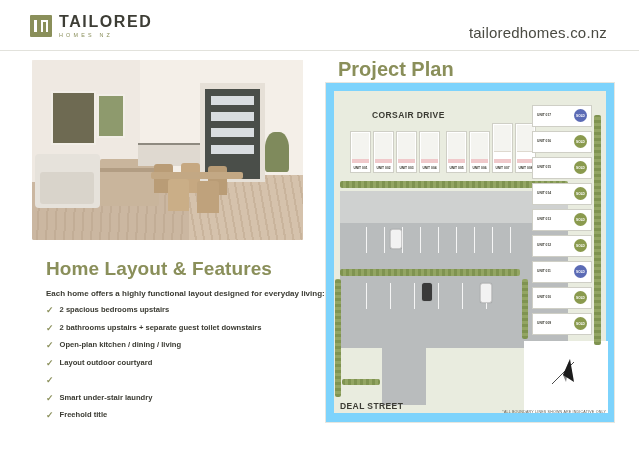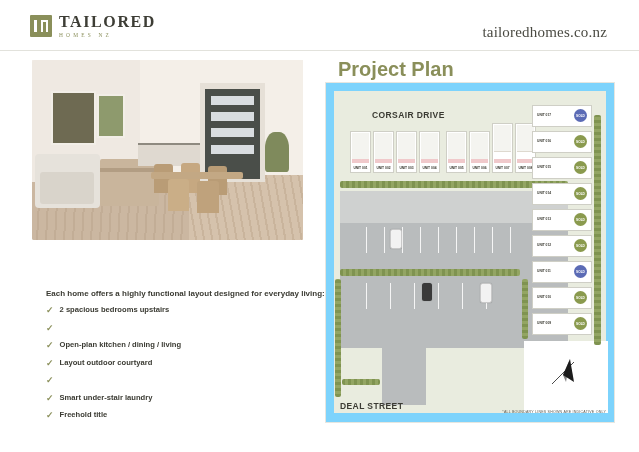--- a/index.html
+++ b/index.html
@@ -19,21 +19,20 @@
     height: 452px;
     background: #ffffff;
     box-sizing: border-box;
   }
   
   .header {
     position: absolute;
     left: 0; top: 0;
     width: 639px; height: 52px;
     background: #ffffff;
-    font-family: Liberation Serif, serif;
   }
   .logo-wrap {
     position: absolute;
     left: 30px; top: 14px;
     display: flex;
     align-items: center;
     gap: 7px;
   }
   .logo-mark {
     width: 22px; height: 22px;
@@ -377,29 +376,31 @@
     <div class="ph-dl4"></div>
     <div class="ph-chair1"></div>
     <div class="ph-chair2"></div>
     <div class="ph-chair3"></div>
     <div class="ph-table"></div>
     <div class="ph-chair4"></div>
     <div class="ph-chair5"></div>
     <div class="ph-plant"></div>
   </div>
 
+  <div class="layout-title">Home Layout &amp; Features</div>
   <div class="layout-sub">Each home offers a highly functional layout designed for everyday living:</div>
 
   <ul class="feature-list">
     <li class="feature-item">
       <span class="tick">✓</span>
       <span class="feature-text">2 spacious bedrooms upstairs</span>
     </li>
     <li class="feature-item">
       <span class="tick">✓</span>
+      <span class="feature-text">2 bathrooms upstairs + separate guest toilet downstairs</span>
     </li>
     <li class="feature-item">
       <span class="tick">✓</span>
       <span class="feature-text">Open-plan kitchen / dining / living</span>
     </li>
     <li class="feature-item">
       <span class="tick">✓</span>
       <span class="feature-text">Layout outdoor courtyard</span>
     </li>
     <li class="feature-item">

